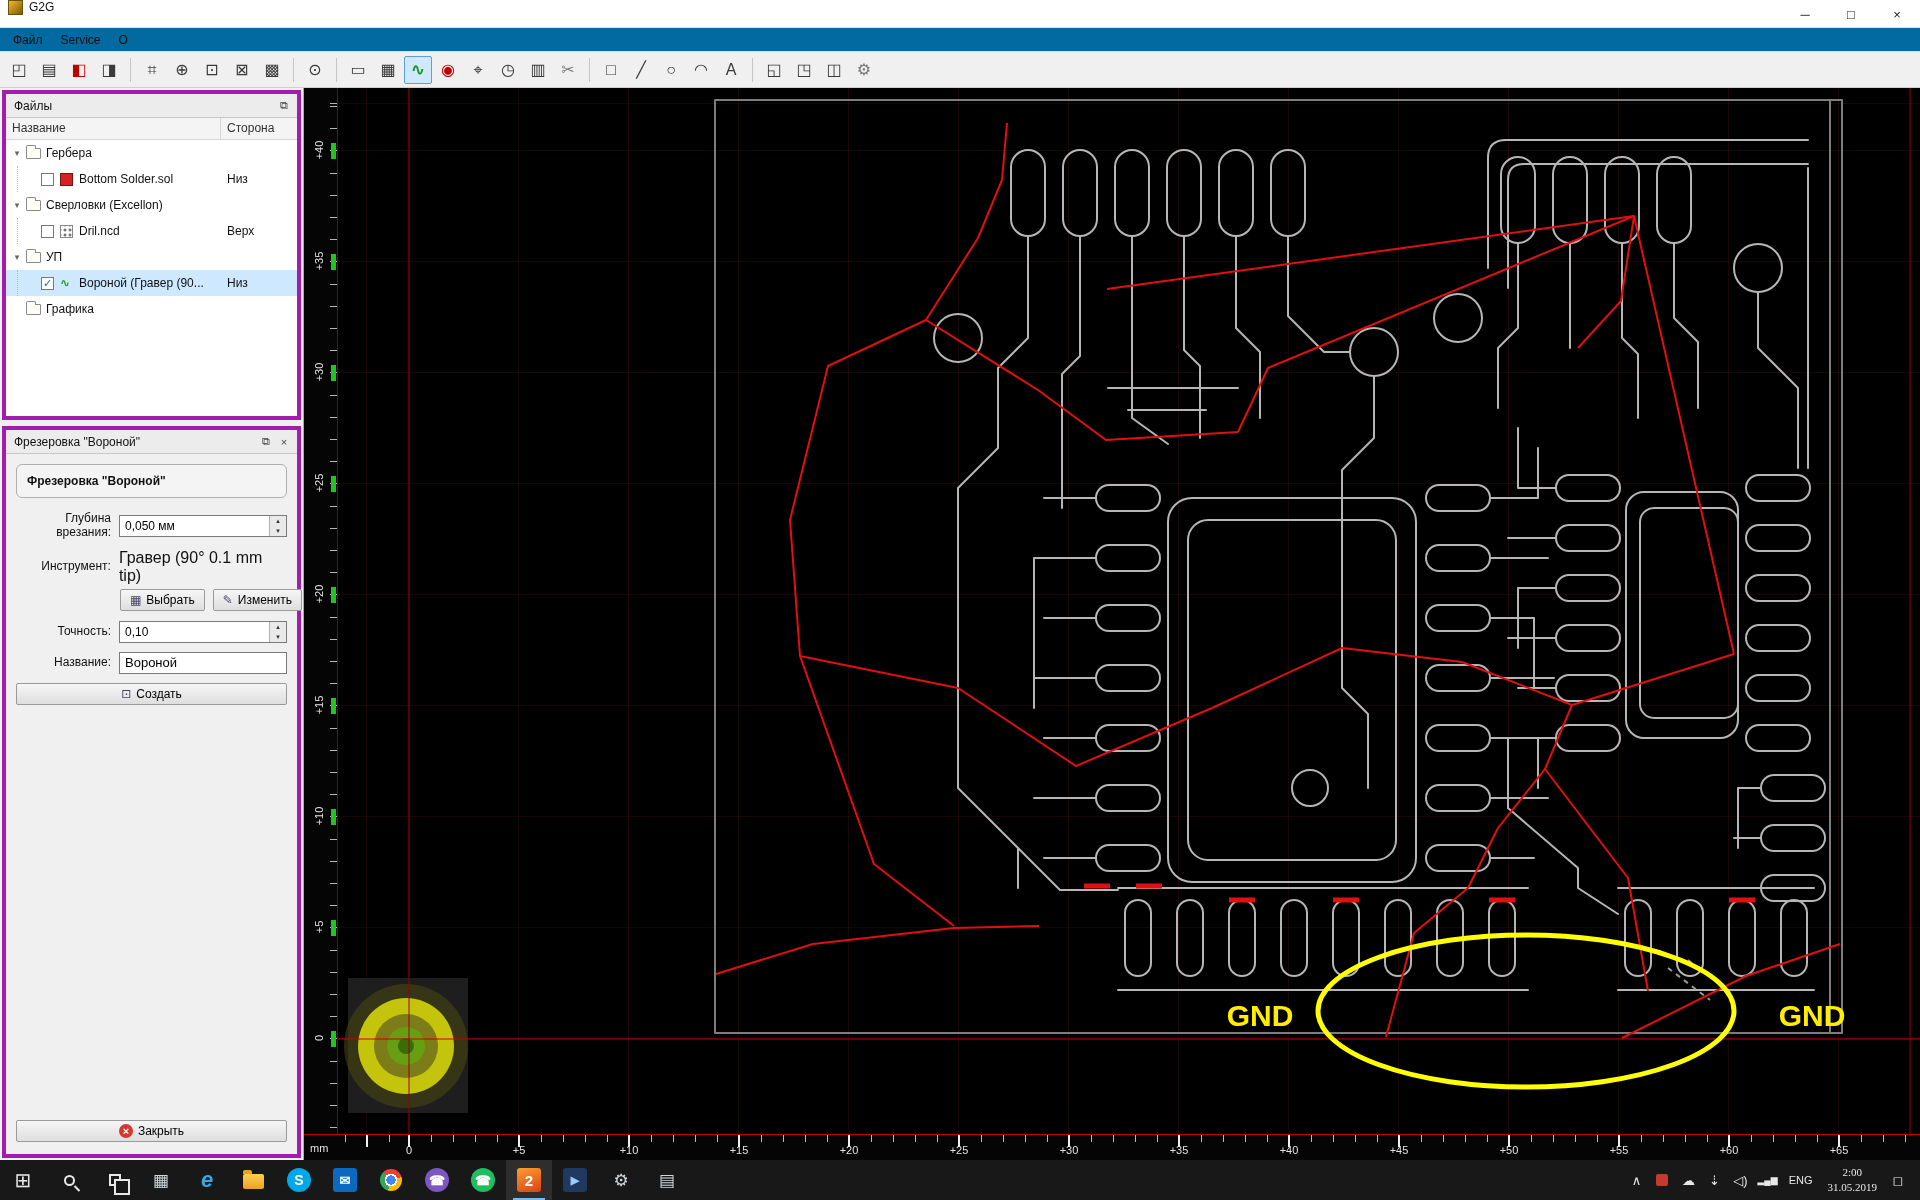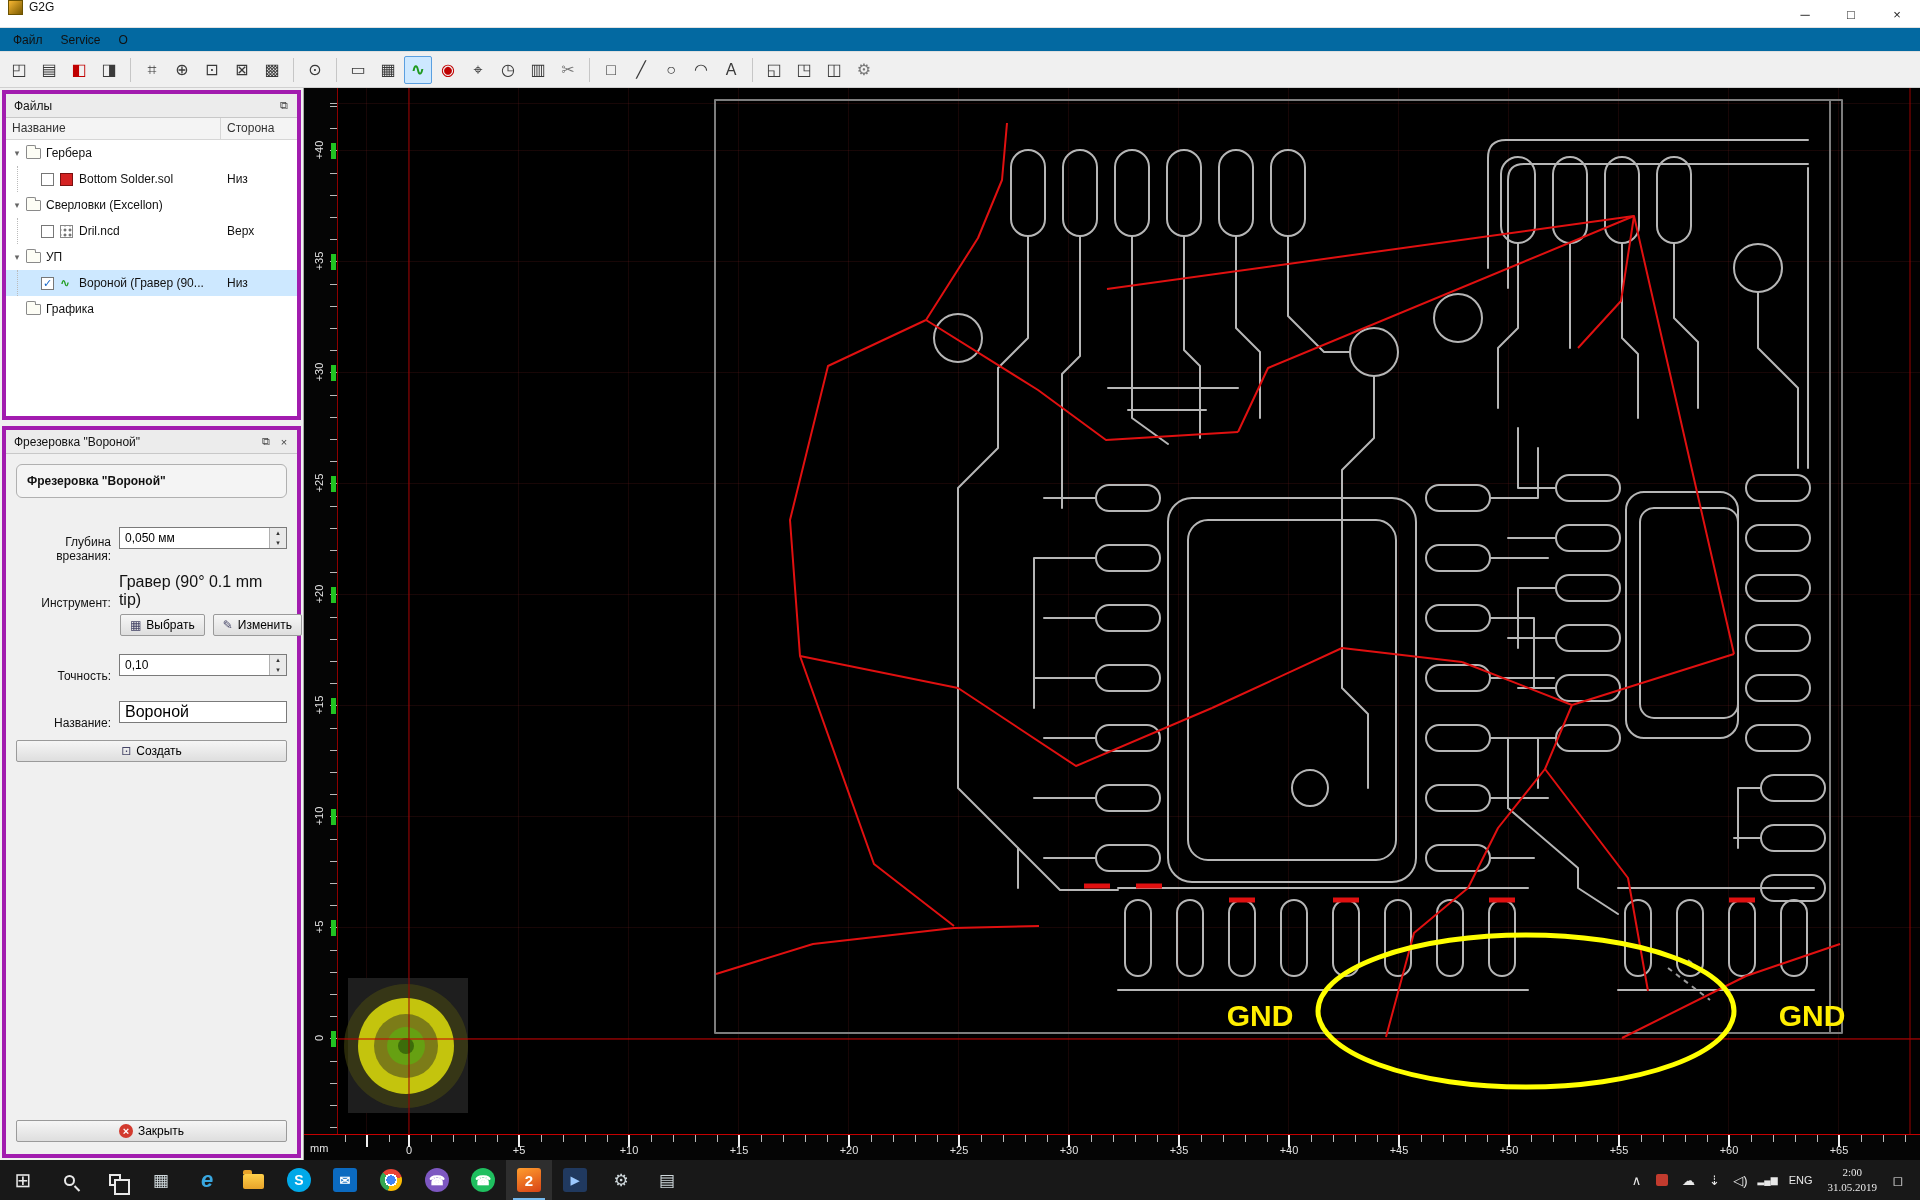--- a/index.html
+++ b/index.html
@@ -54,32 +54,32 @@
   .ico-drillf { width:13px; height:13px; border:1px solid #888; background:#fff; margin-right:6px; flex:0 0 auto;
     background-image:radial-gradient(#444 1.2px, transparent 1.4px); background-size:5px 5px; background-position:1.5px 1.5px; }
   .ico-voro { width:15px; margin-right:4px; color:#28a028; font-weight:bold; font-size:12px; flex:0 0 auto; }
   .tlabel { flex:1; white-space:nowrap; overflow:hidden; }
   .tside { width:76px; padding-left:6px; }
 
   .mill-panel { flex:1; background:#f0f0f0; margin-top:4px; }
   .mill-body { flex:1; padding:10px 10px 8px 10px; display:flex; flex-direction:column; background:#f0f0f0; }
   .framebox { border:1px solid #b0b0b0; border-radius:6px; background:#f4f4f4; padding:9px 10px; font-weight:bold; margin-bottom:14px; }
   .frow { display:flex; align-items:center; margin-bottom:9px; }
-  .flabel { width:96px; text-align:right; margin-right:8px; line-height:1.15;margin-top:24px; }
+  .flabel { width:96px; text-align:right; margin-right:8px; line-height:1.15; }
   .flabel span { display:block; }
   .spin { display:flex; border:1px solid #7a7a7a; background:#fff; width:168px; height:22px; }
   .spin input { flex:1; border:none; outline:none; padding:0 5px; font-size:12px; font-family:inherit; min-width:0; }
   .arrows { width:17px; border-left:1px solid #b0b0b0; background:#e9e9e9; display:flex; flex-direction:column; }
   .arrows i { flex:1; font-style:normal; font-size:7px; line-height:10px; text-align:center; color:#333; }
   .toolval { font-size:16px; }
   .btnrow { margin-left:104px; display:flex; gap:8px; margin-bottom:10px; }
   .btn { height:22px; border:1px solid #9a9a9a; background:linear-gradient(#f6f6f6,#dedede); border-radius:2px;
     display:inline-flex; align-items:center; gap:5px; padding:0 9px; font-size:12px; font-family:inherit; }
   .btn .bico { font-size:12px; color:#446; }
-  .textfield { width:168px; height:22px; border:1px solid #7a7a7a; padding:0 5px; font-size:16px; font-family:inherit; background:#fff; }
+  .textfield { width:168px; height:22px; border:1px solid #7a7a7a; padding:0 5px; font-size:13px; font-family:inherit; background:#fff; }
   .wide { width:100%; justify-content:center; margin-bottom:4px; }
   .mill-fill { flex:1; }
   .redx { width:14px; height:14px; border-radius:50%; background:#d23a2e; color:#fff; font-size:11px; line-height:13px;
     display:inline-flex; align-items:center; justify-content:center; font-weight:bold; }
 
   
   .canvas { position:relative; flex:1; background:#86efac; }
   .vruler { position:absolute; left:0; top:0; bottom:26px; width:34px; background:#050505; border-right:1px solid #8d0000; }
   .vruler::before { content:""; position:absolute; right:0; top:0; bottom:0; width:7px;
     background:repeating-linear-gradient(to bottom,#b9b9b9 0 1px, transparent 1px 22.2px); background-position-y:18px; }

